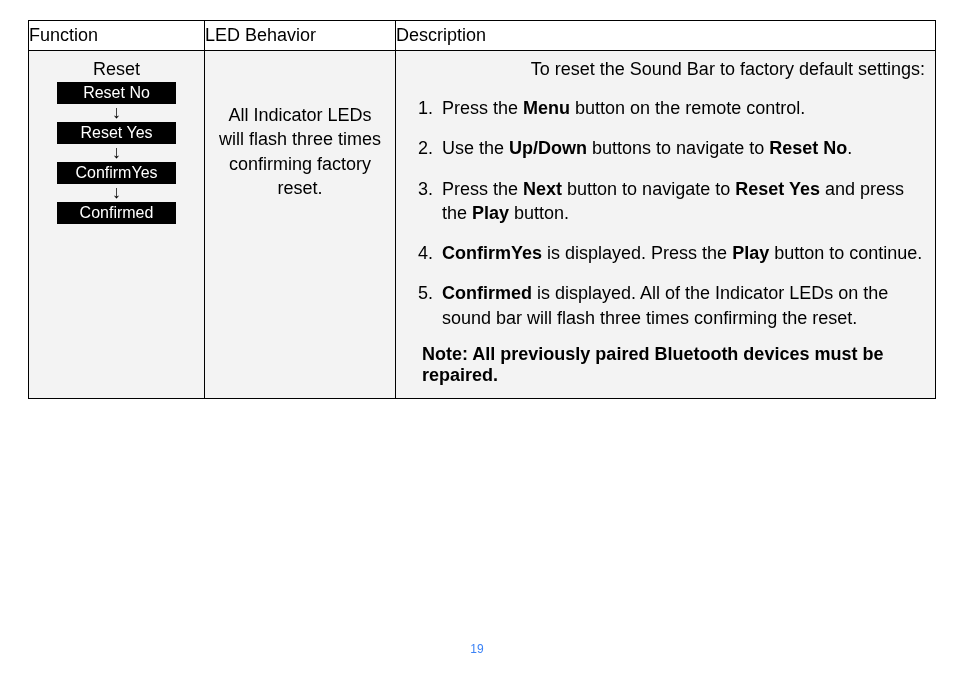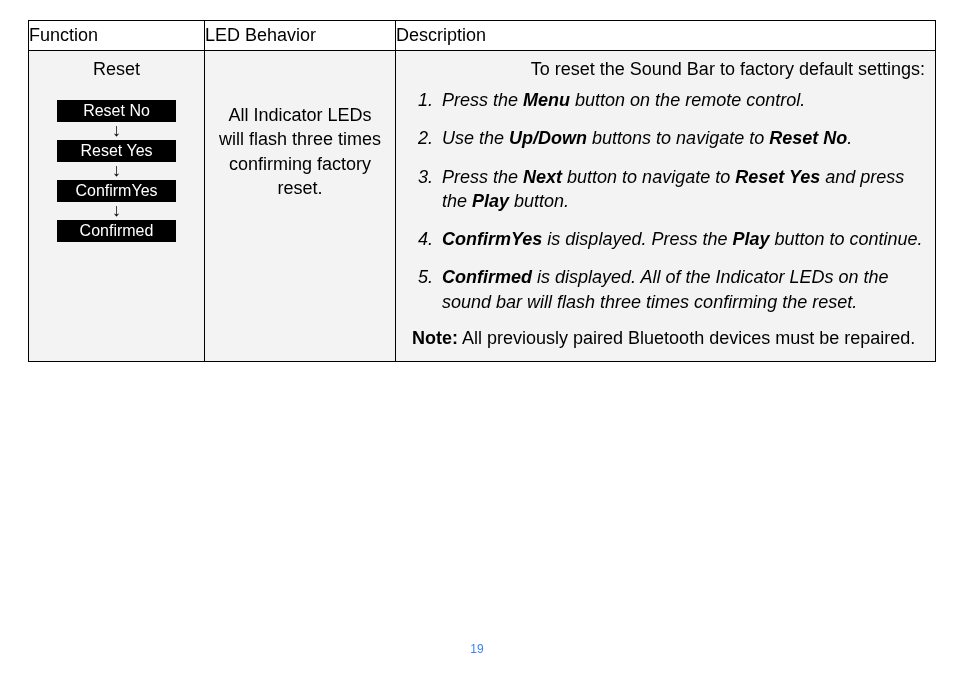--- a/index.html
+++ b/index.html
@@ -8,29 +8,29 @@
   .page{padding:20px 18px 0 28px;}
   .title{font-size:33px;font-weight:300;letter-spacing:.5px;margin:0 0 38px 0;}
   table.main{border-collapse:collapse;width:100%;}
   table.main th{border:1.5px solid #000;font-weight:400;font-size:18px;
                 padding:4px 0;text-align:left;background:#fff;}
   table.main td{border:1.5px solid #000;vertical-align:top;font-size:18px;
                 background:#f3f3f3;padding:6px 10px;}
   .col-func{width:155px;text-align:center;}
   .col-led {width:170px;text-align:center;vertical-align:middle;}
   .col-desc{width:auto;}
-  .reset-title{margin-top:2px;margin-bottom:20px;}
+  .reset-title{margin-top:2px;margin-bottom:2px;}
   .chip{display:inline-block;background:#000;color:#fff;font-size:16px;
         padding:2px 12px;min-width:95px;}
   .arrow{font-size:18px;line-height:14px;margin:1px 0 3px 0;}
   .led-text{font-size:18px;line-height:1.35;padding-top:46px;}
   .intro{margin:2px 0 6px 10px;text-align:right;}
   ol{margin:0 0 10px 0;padding-left:26px;}
-  li{margin:8px 0 14px 6px;line-height:1.35;padding-left:4px;font-style:italic;}
-  .note{margin:6px 0 6px 6px;}
+  li{margin:16px 0 14px 6px;line-height:1.35;padding-left:4px;}
+  .note{margin:6px 0 6px 16px;font-weight:bold;}
   .page-num{position:absolute;left:0;right:0;top:642px;text-align:center;
             font-size:12px;color:#3b82f6;}
 </style>
 </head>
 <body>
 
 <div class="page">
 
   <table class="main">
     <tbody>

